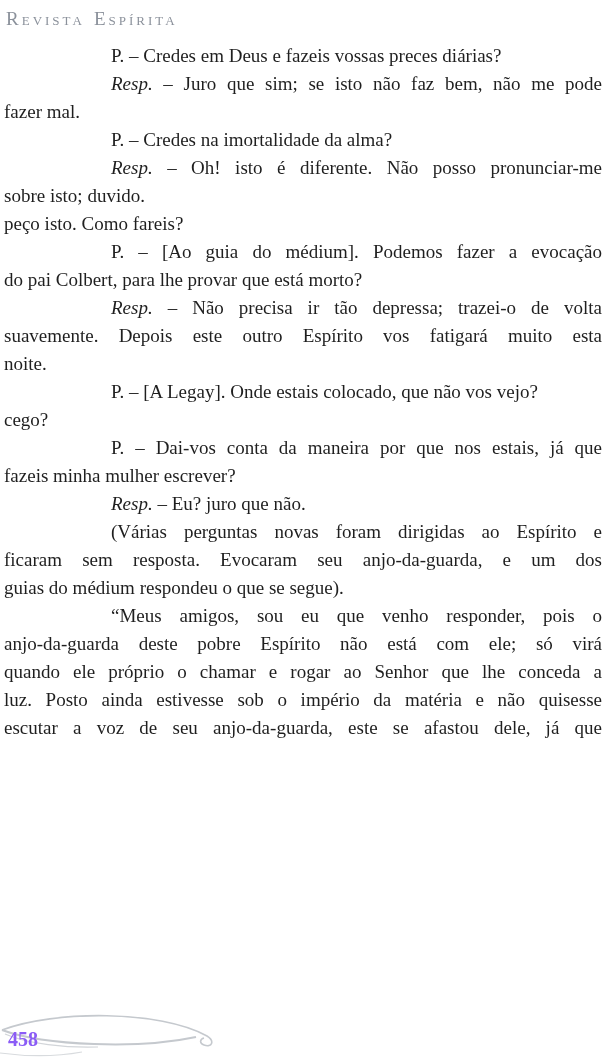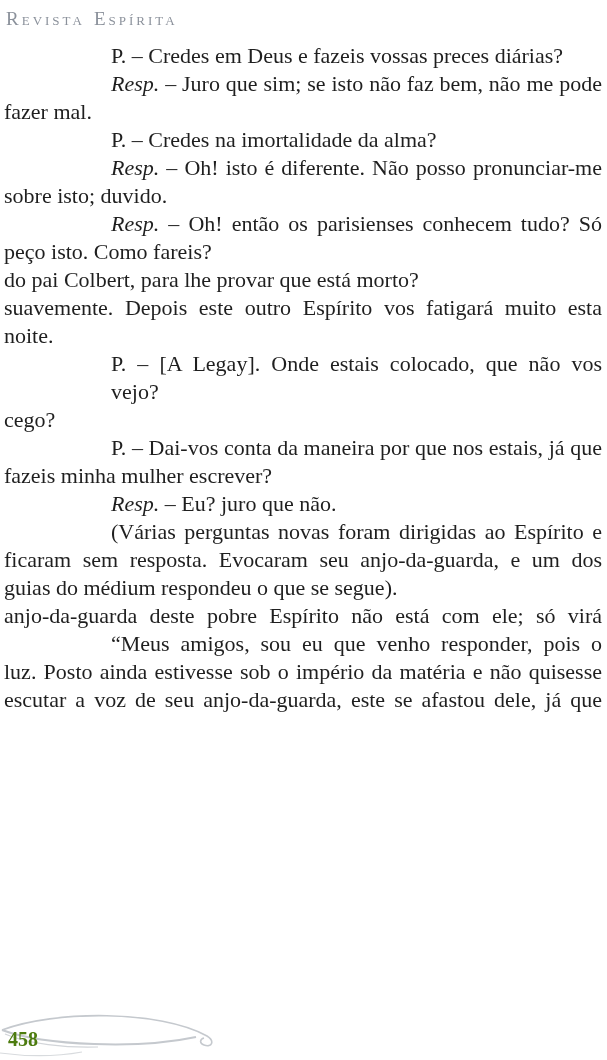--- a/index.html
+++ b/index.html
@@ -16,39 +16,39 @@
     color: #8b919b;
     white-space: nowrap;
   }
   .page-header .word { margin-right: 9px; }
   .page-header .cap  { font-size: 19px; letter-spacing: 3px; }
   .page-header .sc   { font-size: 13px; letter-spacing: 3px; text-transform: uppercase; }
   .text-body {
     position: absolute;
     top: 42px; left: 4px;
     width: 598px;
-    font-size: 22px;
+    font-size: 19px;
     line-height: 28px;
     color: #1f1f1f;
   }
   .block { }
   .block:first-child { margin-top: 0; }
   .line {
     text-align: justify;
     text-align-last: justify;
   }
   .line.indent { padding-left: 107px; }
   .line.line-end { text-align-last: left; }
   .line em { }
   .page-number {
     position: absolute;
     left: 8px; top: 1028px;
     font-size: 20px;
     font-weight: bold;
-    color: #4d7c0f;
+    color: #8b5cf6;
   }
   .flourish {
     position: absolute;
     left: 0; top: 1004px;
     width: 235px; height: 54px;
   }
 </style>
 </head>
 <body>
 
@@ -70,29 +70,30 @@
       <div class="para">
         <div class="line indent line-end">P. – Credes na imortalidade da alma?</div>
       </div>
       <div class="para">
         <div class="line indent"><em>Resp.</em> – Oh! isto é diferente. Não posso pronunciar-me</div>
         <div class="line line-end">sobre isto; duvido.</div>
       </div>
     </div>
     <div class="block">
       <div class="para">
-        <div class="line indent"><em>Resp.</em> – Oh! então os parisienses conhecem tudo? Só</div>
         <div class="line line-end">peço isto. Como fareis?</div>
       </div>
     </div>
     <div class="block">
       <div class="para">
+        <div class="line indent">P. – [Ao guia do médium]. Podemos fazer a evocação</div>
         <div class="line line-end">do pai Colbert, para lhe provar que está morto?</div>
       </div>
       <div class="para">
+        <div class="line indent"><em>Resp.</em> – Não precisa ir tão depressa; trazei-o de volta</div>
         <div class="line">suavemente. Depois este outro Espírito vos fatigará muito esta</div>
         <div class="line line-end">noite.</div>
       </div>
     </div>
     <div class="block">
       <div class="para">
         <div class="line indent line-end">P. – [A Legay]. Onde estais colocado, que não vos vejo?</div>
       </div>
       <div class="para">
         <div class="line line-end">cego?</div>
@@ -109,22 +110,23 @@
     </div>
     <div class="block">
       <div class="para">
         <div class="line indent">(Várias perguntas novas foram dirigidas ao Espírito e</div>
         <div class="line">ficaram sem resposta. Evocaram seu anjo-da-guarda, e um dos</div>
         <div class="line line-end">guias do médium respondeu o que se segue).</div>
       </div>
     </div>
     <div class="block">
       <div class="para">
+        <div class="line indent">“Meus amigos, sou eu que venho responder, pois o</div>
         <div class="line">anjo-da-guarda deste pobre Espírito não está com ele; só virá</div>
-        <div class="line indent">“Meus amigos, sou eu que venho responder, pois o</div>
+        <div class="line">quando ele próprio o chamar e rogar ao Senhor que lhe conceda a</div>
         <div class="line">luz. Posto ainda estivesse sob o império da matéria e não quisesse</div>
         <div class="line">escutar a voz de seu anjo-da-guarda, este se afastou dele, já que</div>
       </div>
     </div>
   </div>
 
 <svg class="flourish" viewBox="0 0 235 54" xmlns="http://www.w3.org/2000/svg" fill="none">
   <path d="M 2 26 C 55 6, 160 6, 207 32 C 215 37, 212 44, 204 41 C 199 39, 200 35, 204 34" stroke="#c5c9ce" stroke-width="1.6"></path>
   <path d="M 2 26 C 45 42, 140 45, 196 33" stroke="#c5c9ce" stroke-width="2"></path>
   <path d="M 5 30 C 28 40, 66 44, 98 43" stroke="#d2d5d9" stroke-width="1.2"></path>

